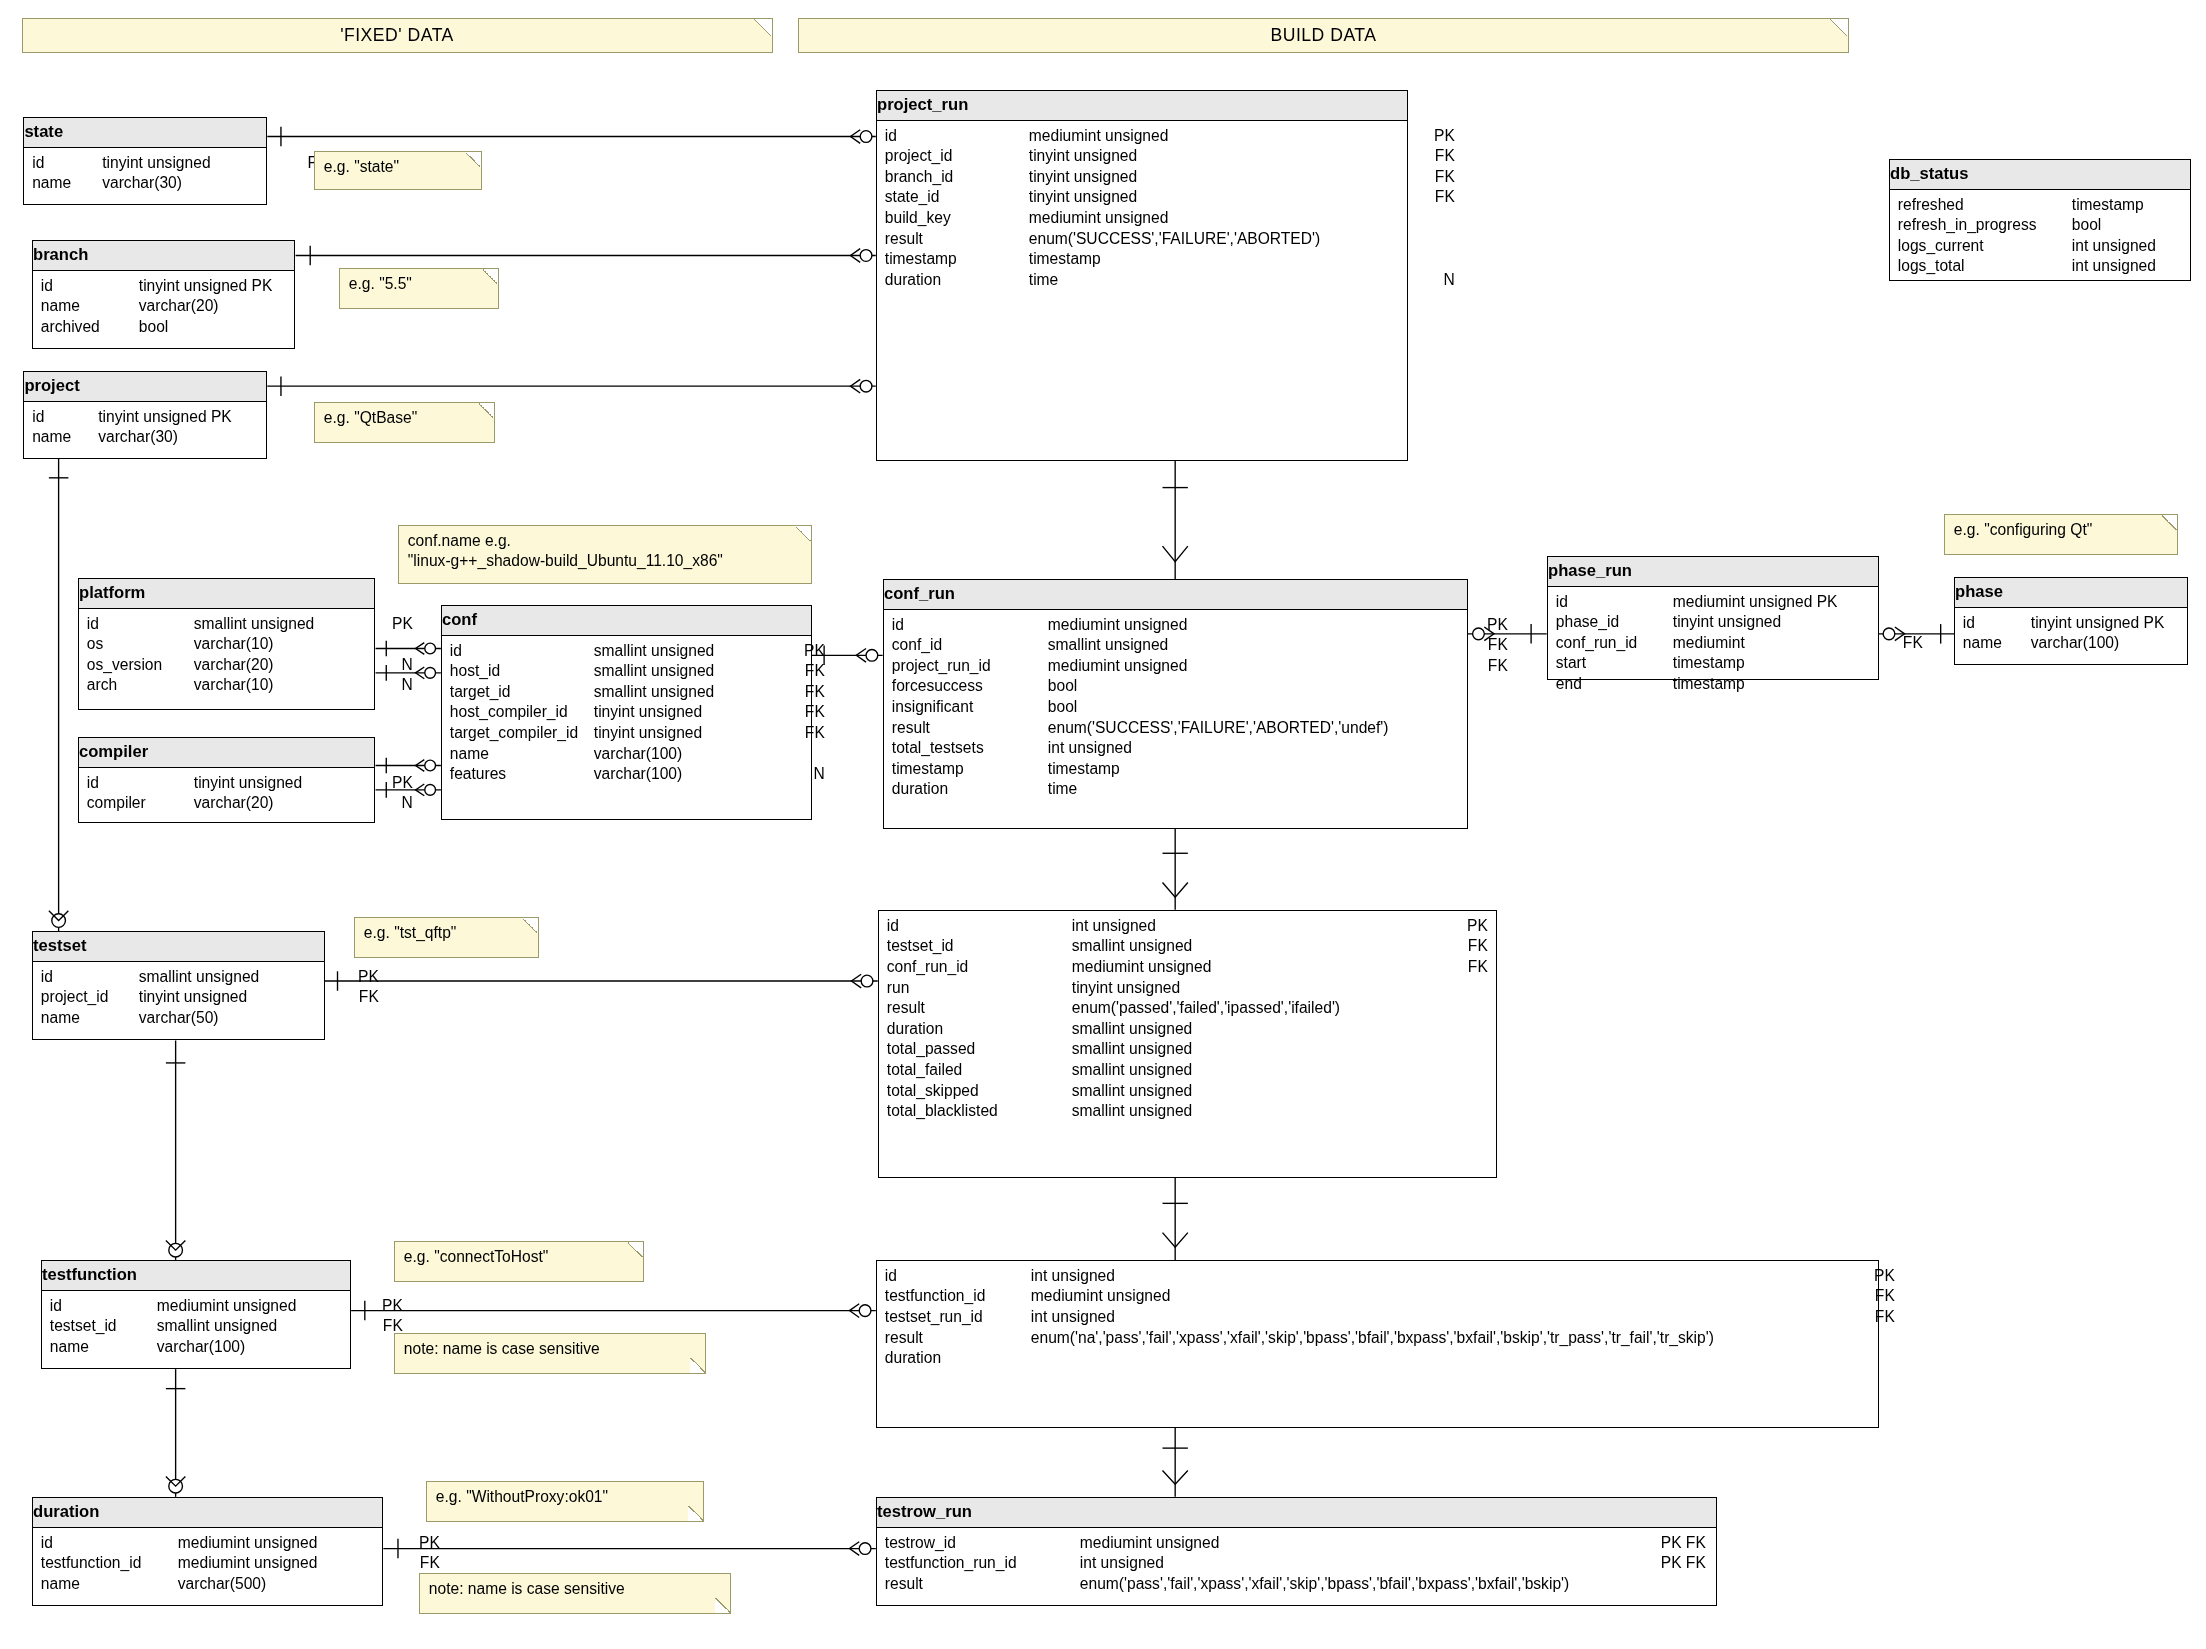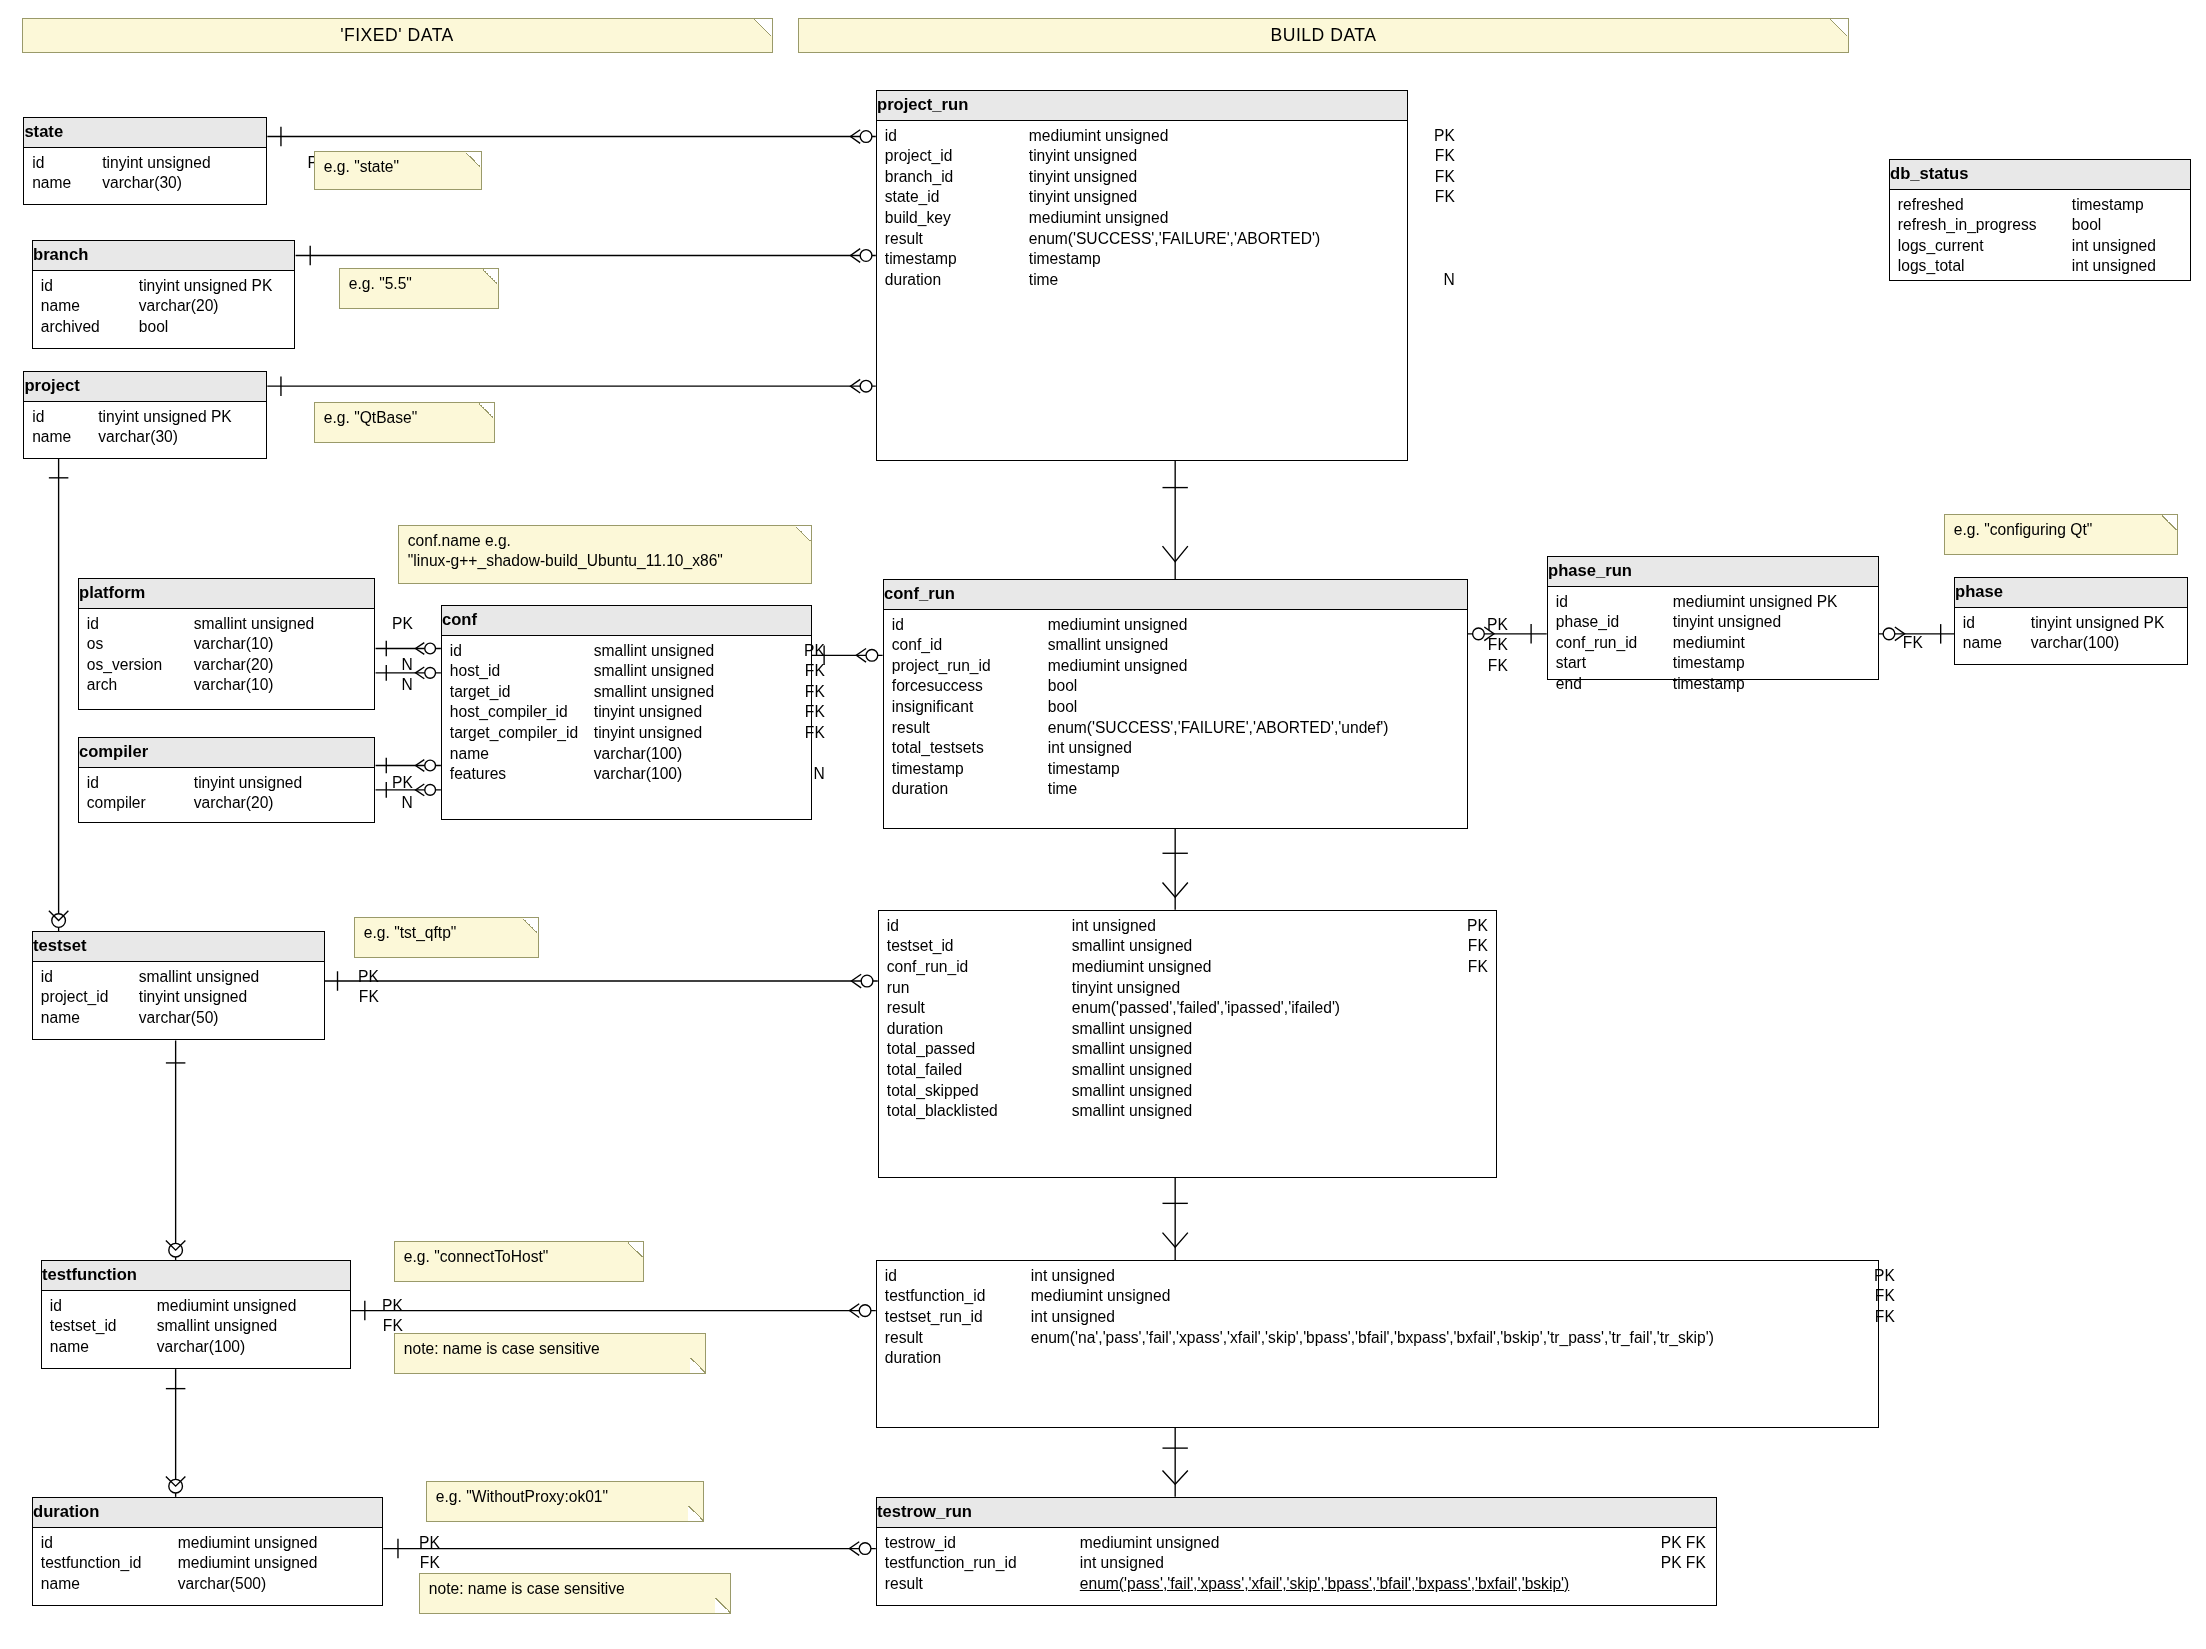--- a/index.html
+++ b/index.html
@@ -655,21 +655,21 @@
             <span class="c-type" style="width: 571px;">mediumint unsigned</span>
             <span class="c-key" style="width: 55px;">PK FK</span>
           </div>
           <div class="erow">
             <span class="c-name" style="width: 195px;">testfunction_run_id</span>
             <span class="c-type" style="width: 571px;">int unsigned</span>
             <span class="c-key" style="width: 55px;">PK FK</span>
           </div>
           <div class="erow">
             <span class="c-name" style="width: 195px;">result</span>
-            <span class="c-type" style="width: 571px; text-decoration: underline;">enum('pass','fail','xpass','xfail','skip','bpass','bfail','bxpass','bxfail','bskip')</span>
+            <span class="c-type" style="width: 571px;">enum('pass','fail','xpass','xfail','skip','bpass','bfail','bxpass','bxfail','bskip')</span>
             <span class="c-key" style="width: 55px;"></span>
           </div>
         </div>
       </div>
       <div class="note topfold" style="left: 314px; top: 151px; width: 168px; min-height: 39px;"><span>e.g. "state"</span><span class="fold"></span></div>
       <div class="note topfold" style="left: 339px; top: 268px; width: 160px; min-height: 41px;"><span>e.g. "5.5"</span><span class="fold"></span></div>
       <div class="note topfold" style="left: 314px; top: 402px; width: 181px; min-height: 41px;"><span>e.g. "QtBase"</span><span class="fold"></span></div>
       <div class="note topfold" style="left: 398px; top: 525px; width: 414px; min-height: 59px;"><span>conf.name e.g.
 "linux-g++_shadow-build_Ubuntu_11.10_x86"</span><span class="fold"></span></div>
       <div class="note topfold" style="left: 1944px; top: 514px; width: 234px; min-height: 41px;"><span>e.g. "configuring Qt"</span><span class="fold"></span></div>

